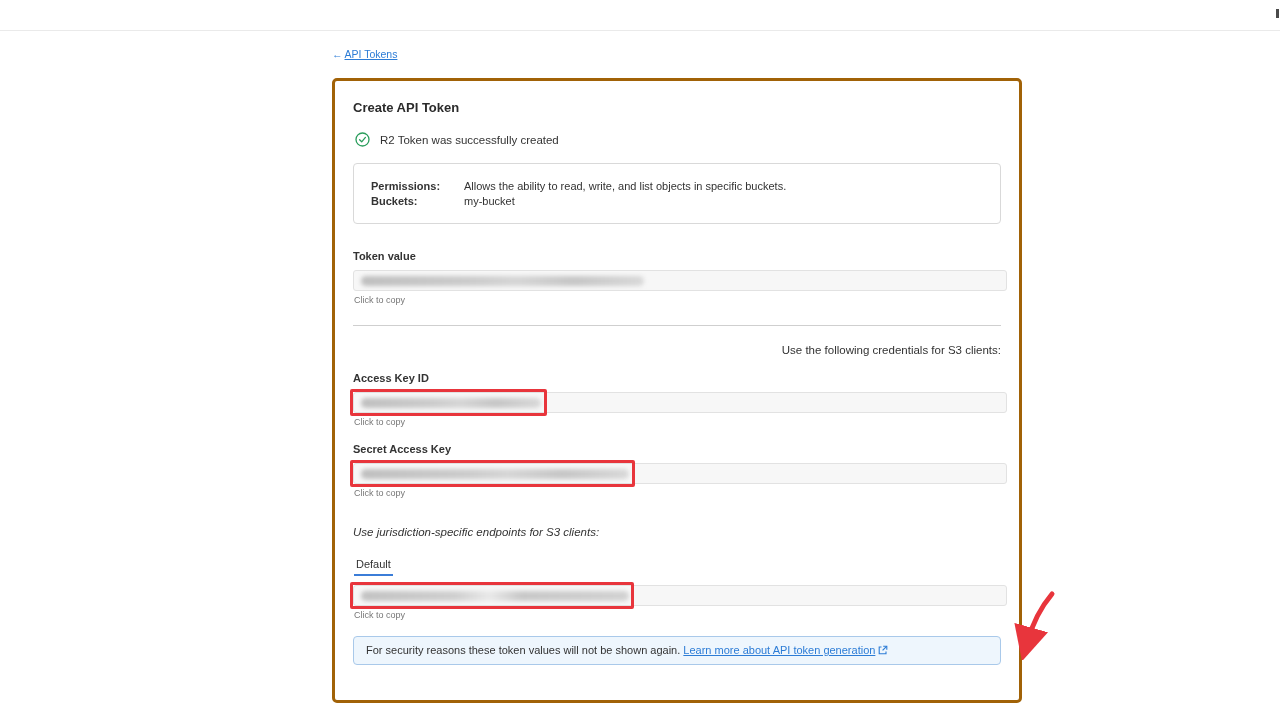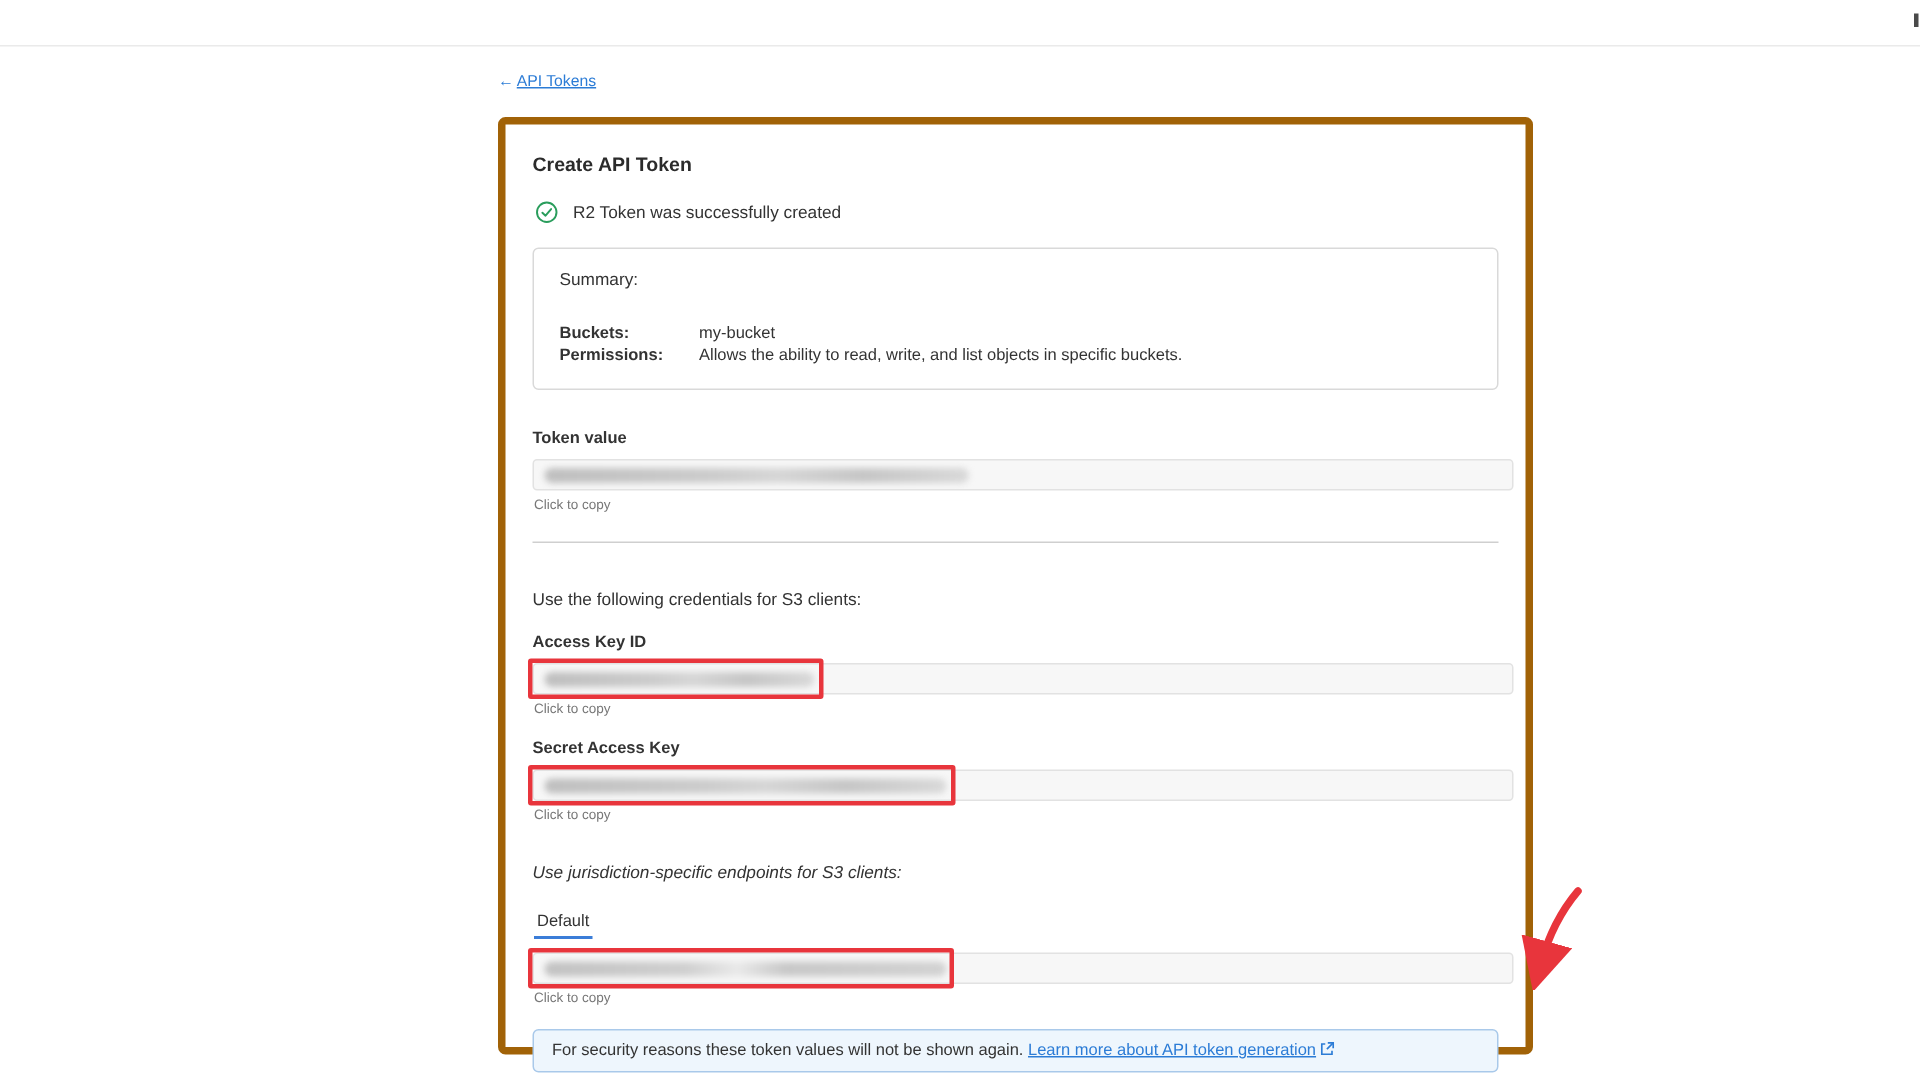--- a/index.html
+++ b/index.html
@@ -14,21 +14,21 @@
     background: #4a4a4a; }
 
   
   .back-link { position: absolute; left: 332px; top: 48px; font-size: 10.5px;
     color: #2c7cd6; cursor: pointer; }
   .back-link .arrow { text-decoration: none; margin-right: 2px; }
   .back-link .lbl { text-decoration: underline; }
 
   
   .card { position: absolute; left: 332px; top: 78px; width: 690px; height: 625px;
-    background: #fff; border: 5px solid #a16207; border-radius: 5px;
+    background: #fff; border: 3px solid #a16207; border-radius: 5px;
     padding: 17px 18px; }
 
   .card-title { font-size: 13px; font-weight: bold; color: #2b2b2b; margin: 2px 0 17px 0; }
 
   .success-row { display: flex; align-items: center; margin: 0 0 16px 2px; }
   .success-row svg { flex: 0 0 auto; margin-right: 10px; }
   .success-text { font-size: 11.5px; color: #333; }
 
   .summary-box { border: 1px solid #d9d9d9; border-radius: 4px; padding: 15px 17px 14px 17px;
     margin-bottom: 26px; }
@@ -54,21 +54,21 @@
   .tab { display: inline-block; font-size: 11px; color: #333; padding: 0 2px 4px 2px;
     border-bottom: 2px solid #3b7dd8; margin: 0 0 9px 1px; cursor: pointer; }
 
   .notice { background: #eef6fd; border: 1px solid #a9c9ea; border-radius: 4px;
     padding: 7px 12px; font-size: 11px; color: #333; margin-top: 16px; }
 
   
   .red-rect { position: absolute; border: 3px solid #e8353c; border-radius: 2px;
     pointer-events: none; }
   .rect-field { left: -3px; top: -3px; height: 27px; }
-  .anno-arrow { position: absolute; left: 1006px; top: 588px; pointer-events: none; } .mt16 { margin-top: 16px; } .mt20 { margin-top: 32px; } .mt28 { margin-top: 28px; font-style: italic; }
+  .anno-arrow { position: absolute; left: 1006px; top: 588px; pointer-events: none; } .mt16 { margin-top: 16px; } .mt20 { margin-top: 18px; text-align: right; } .mt28 { margin-top: 28px; font-style: italic; }
 </style>
 </head>
 <body>
 
 <div class="page">
 
   <div class="top-bar"></div>
   <div class="scroll-artifact"></div>
 
   <a class="back-link">
@@ -81,28 +81,27 @@
 
     <div class="success-row">
       <svg width="15" height="15" viewBox="0 0 15 15">
         <circle cx="7.5" cy="7.5" r="6.5" fill="none" stroke="#2a9d5c" stroke-width="1.3"></circle>
         <polyline points="4.6,7.8 6.7,9.8 10.4,5.4" fill="none" stroke="#2a9d5c" stroke-width="1.3" stroke-linecap="round" stroke-linejoin="round"></polyline>
       </svg>
       <span class="success-text">R2 Token was successfully created</span>
     </div>
 
     <div class="summary-box">
-      <div class="summary-heading">Summary:</div>
+      <div class="summary-row">
+        <span class="s-label">Permissions:</span>
+        <span class="s-value">Allows the ability to read, write, and list objects in specific buckets.</span>
+      </div>
       <div class="summary-row">
         <span class="s-label">Buckets:</span>
         <span class="s-value">my-bucket</span>
-      </div>
-      <div class="summary-row">
-        <span class="s-label">Permissions:</span>
-        <span class="s-value">Allows the ability to read, write, and list objects in specific buckets.</span>
       </div>
     </div>
 
 
     <div class="field-label">Token value</div>
     <div class="field-wrap">
       <div class="field-input">
         <div class="blur-blob" style="width:283px;"></div>
       </div>
     </div>

